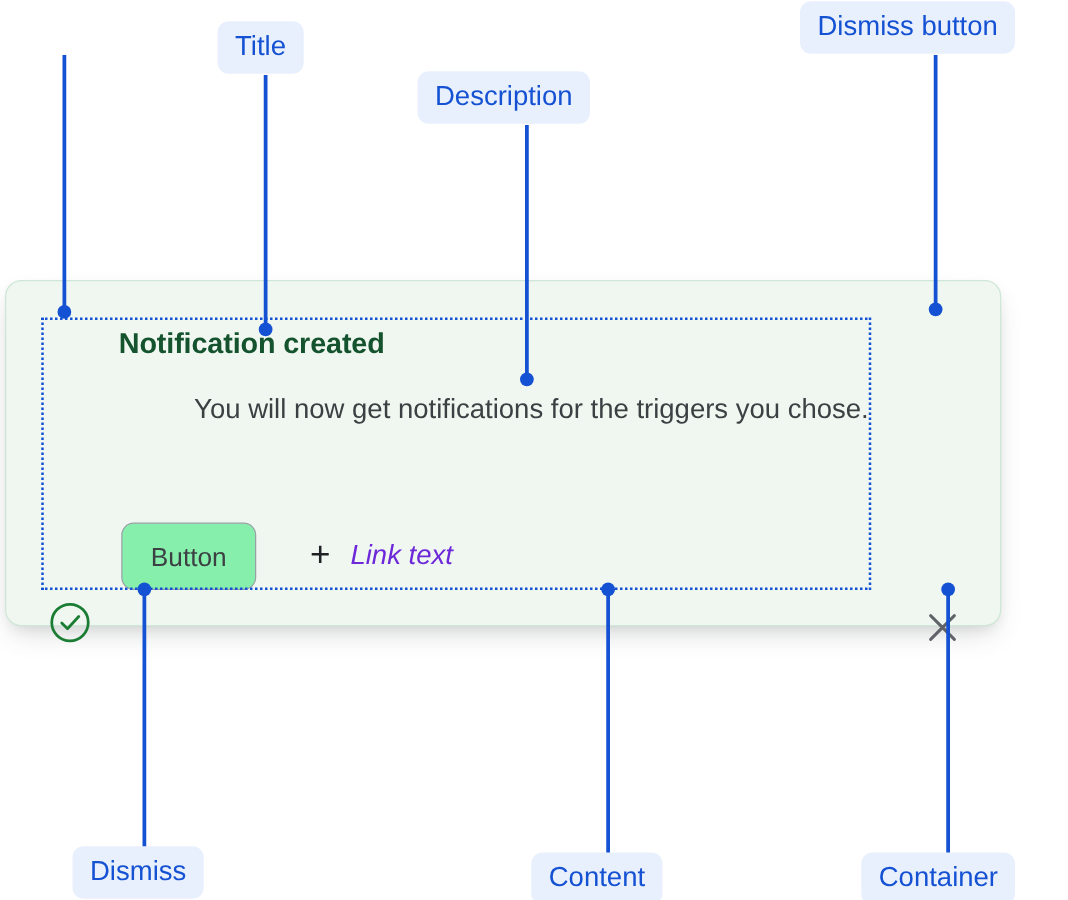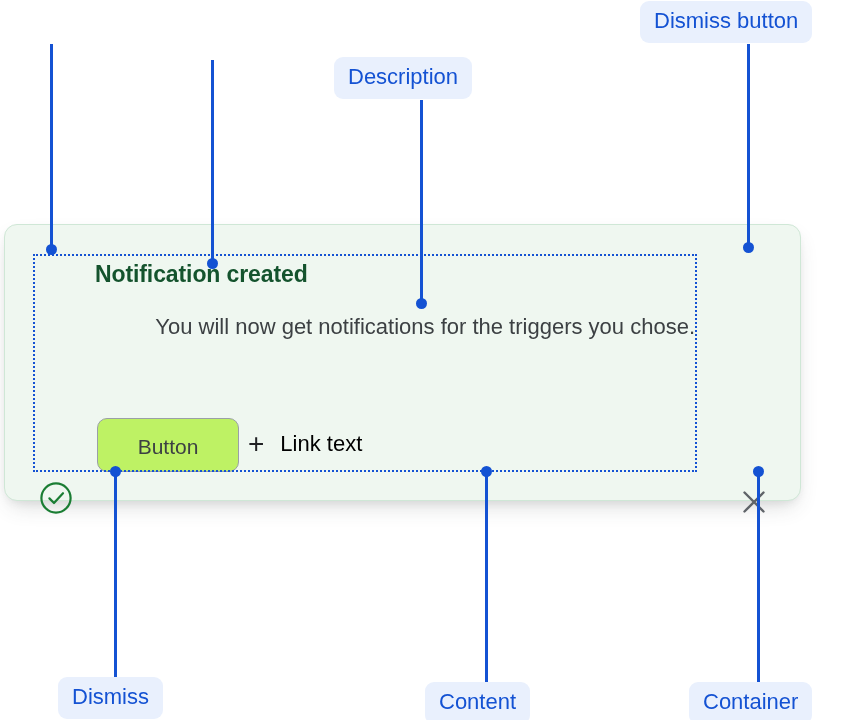--- a/index.html
+++ b/index.html
@@ -37,41 +37,41 @@
     white-space:nowrap;
   }
   .desc{
     position:absolute;left:95px;top:307px;width:600px;
     font-size:22px;line-height:39px;
     color:#3c4043;
     text-align:right;
   }
 
   .btn{
-    position:absolute;left:97px;top:418px;width:142px;height:54px;
-    background:#bef264;
+    position:absolute;left:97px;top:418px;width:108px;height:54px;
+    background:#86efac;
     border:1px solid #9aa0a6;
     border-radius:10px;
     box-sizing:border-box;
     font-family:"Liberation Sans", sans-serif;
     font-size:21px;
     color:#3c4043;
     cursor:pointer;
     padding:16px;
   }
   .link-row{
     position:absolute;left:248px;top:430px;
     display:flex;align-items:center;gap:16px;
     cursor:pointer;
   }
   .plus{
     font-size:28px;line-height:28px;color:#202124;font-weight:500;
     display:inline-block;
   }
-  .link-text{font-size:22px;color:#000000;}
+  .link-text{font-size:22px;color:#6d28d9;font-style:italic;}
 
   .dismiss{
     position:absolute;left:735px;top:263px;width:28px;height:28px;
     cursor:pointer;
   }
   .dismiss svg{display:block;width:28px;height:28px;}
 
   
   .anno-box{
     position:absolute;
@@ -134,20 +134,21 @@
   <div class="link-row">
     <span class="plus">+</span>
     <span class="link-text">Link text</span>
   </div>
 
   <div class="anno-box"></div>
 
   <div class="leader" style="left:50px;top:44px;height:206px;"></div>
   <div class="dot" style="left:46px;top:244px;"></div>
 
+  <div class="chip" style="left:174px;top:17px;">Title</div>
   <div class="leader" style="left:211px;top:60px;height:203px;"></div>
   <div class="dot" style="left:207px;top:258px;"></div>
 
   <div class="chip" style="left:334px;top:57px;">Description</div>
   <div class="leader" style="left:420px;top:100px;height:203px;"></div>
   <div class="dot" style="left:416px;top:298px;"></div>
 
   <div class="chip" style="left:640px;top:1px;text-align:right;">Dismiss button</div>
   <div class="leader" style="left:747px;top:44px;height:203px;"></div>
   <div class="dot" style="left:743px;top:242px;"></div>

